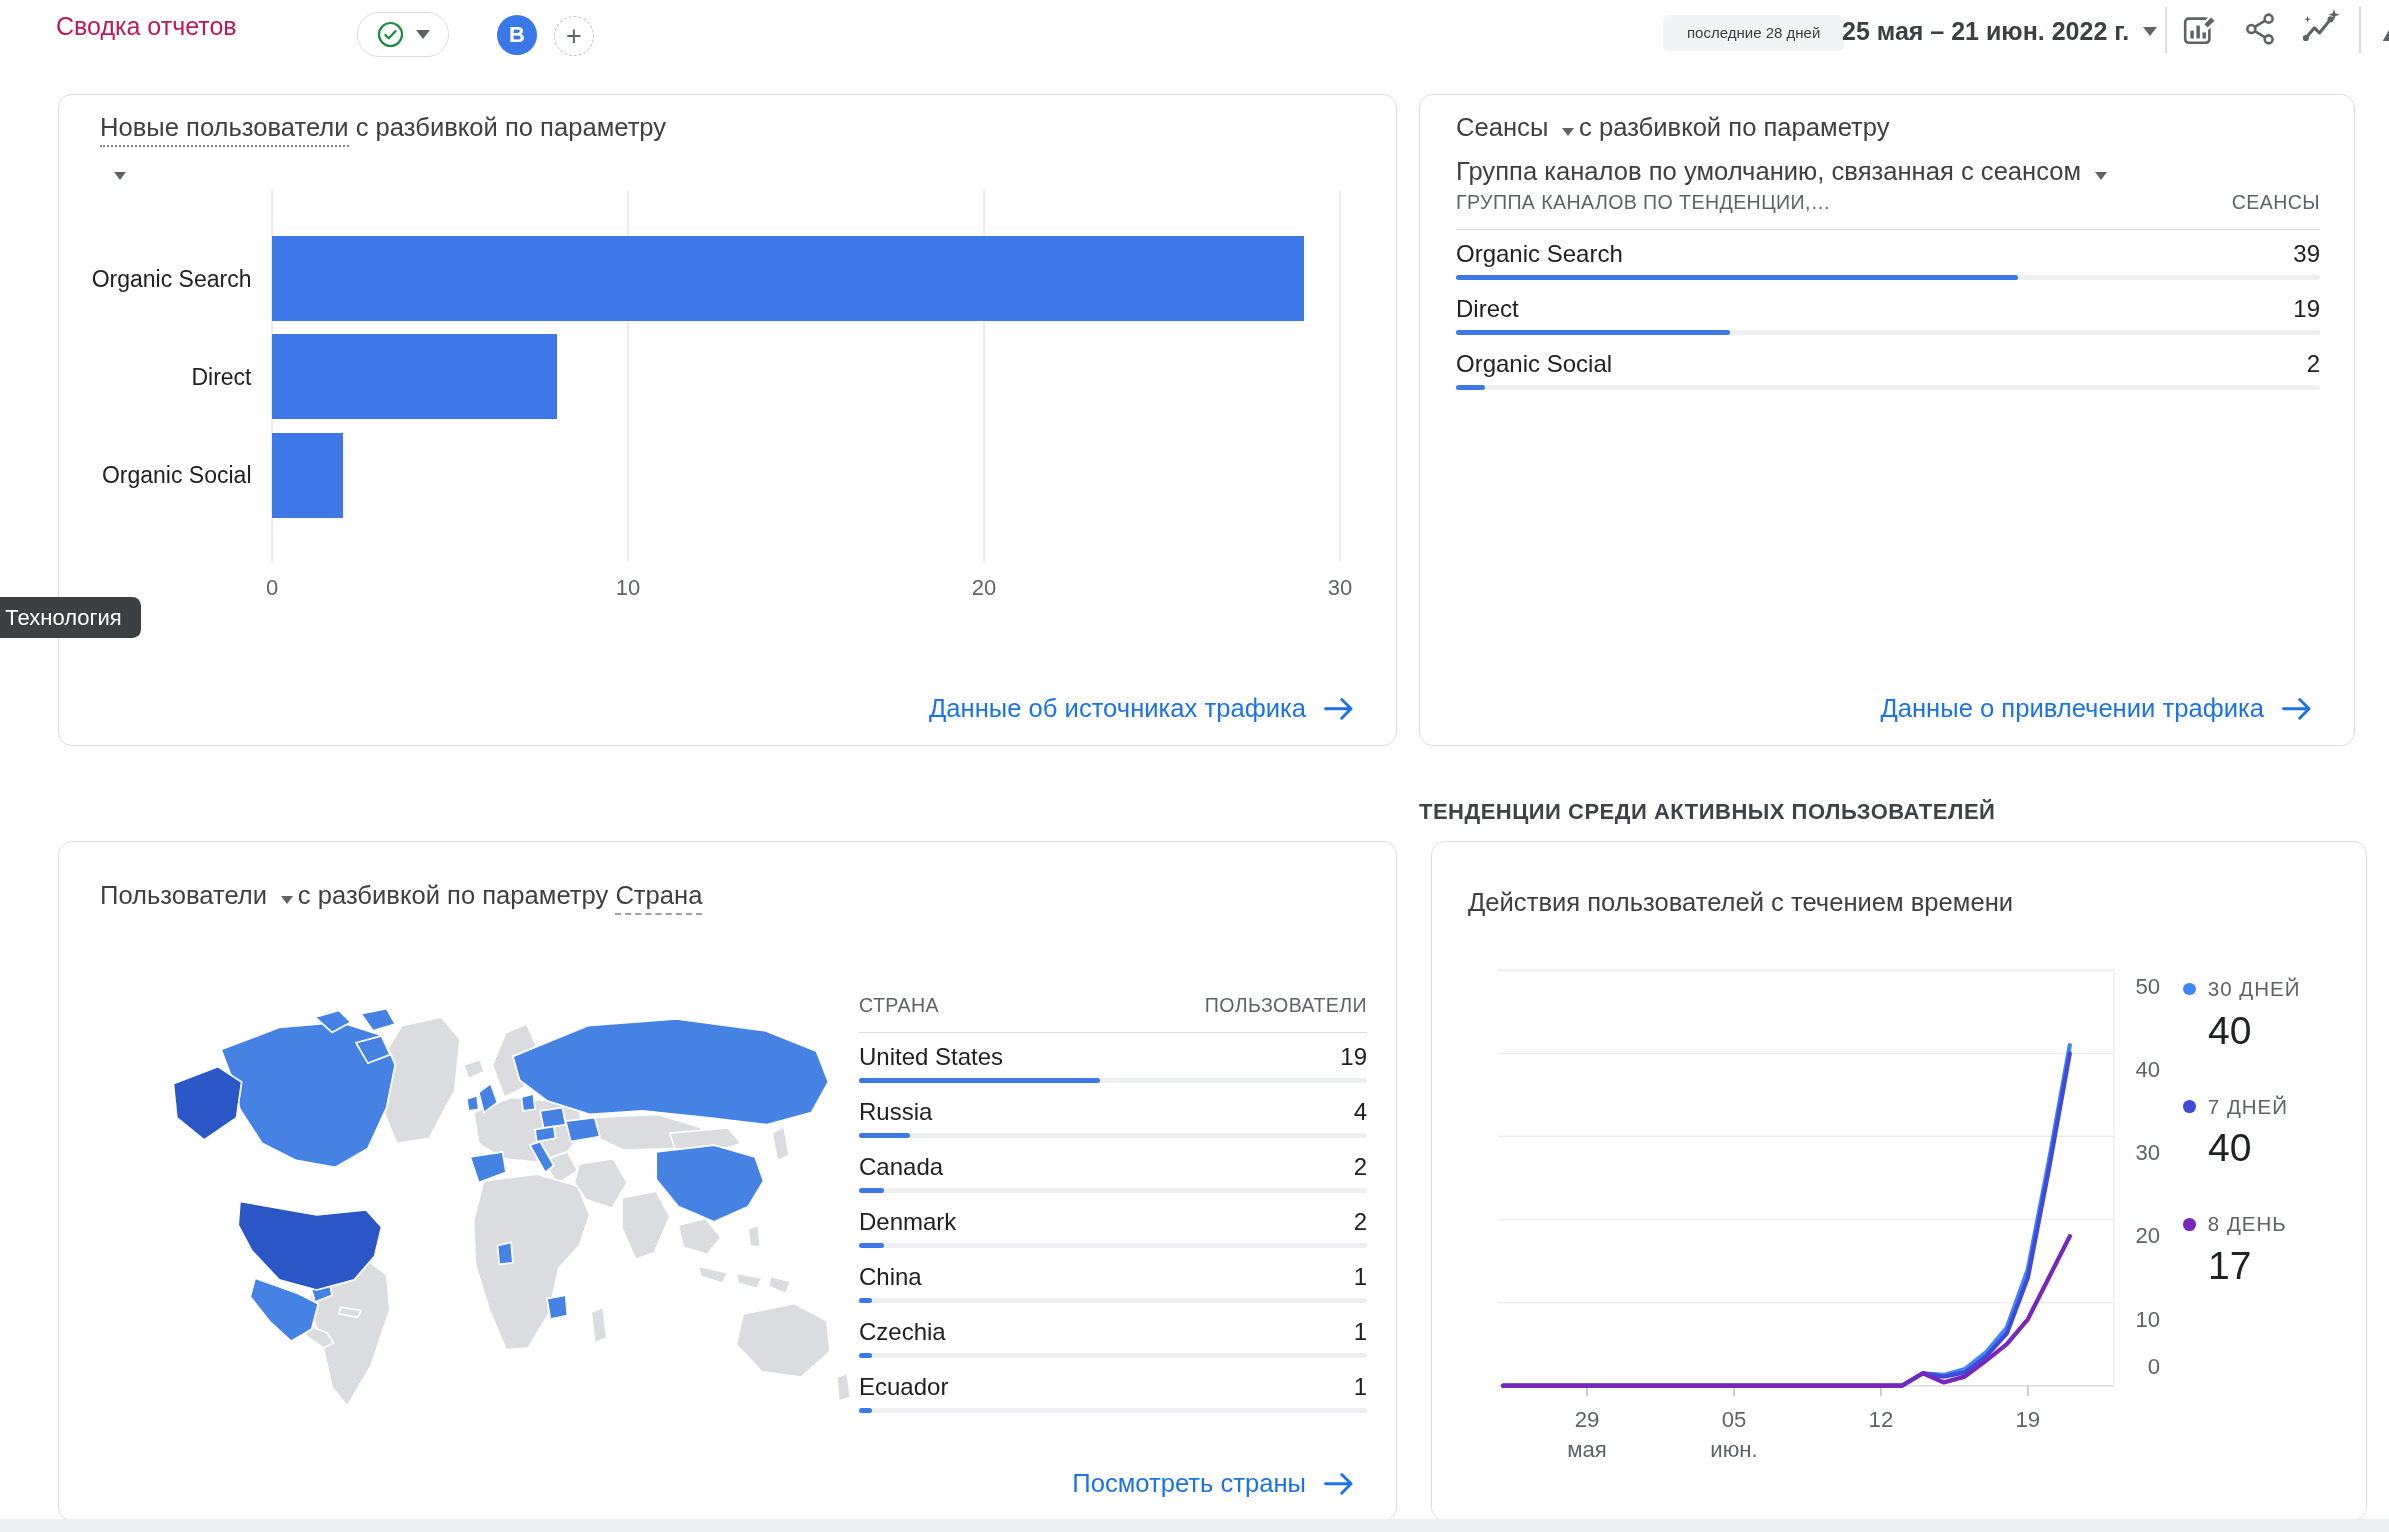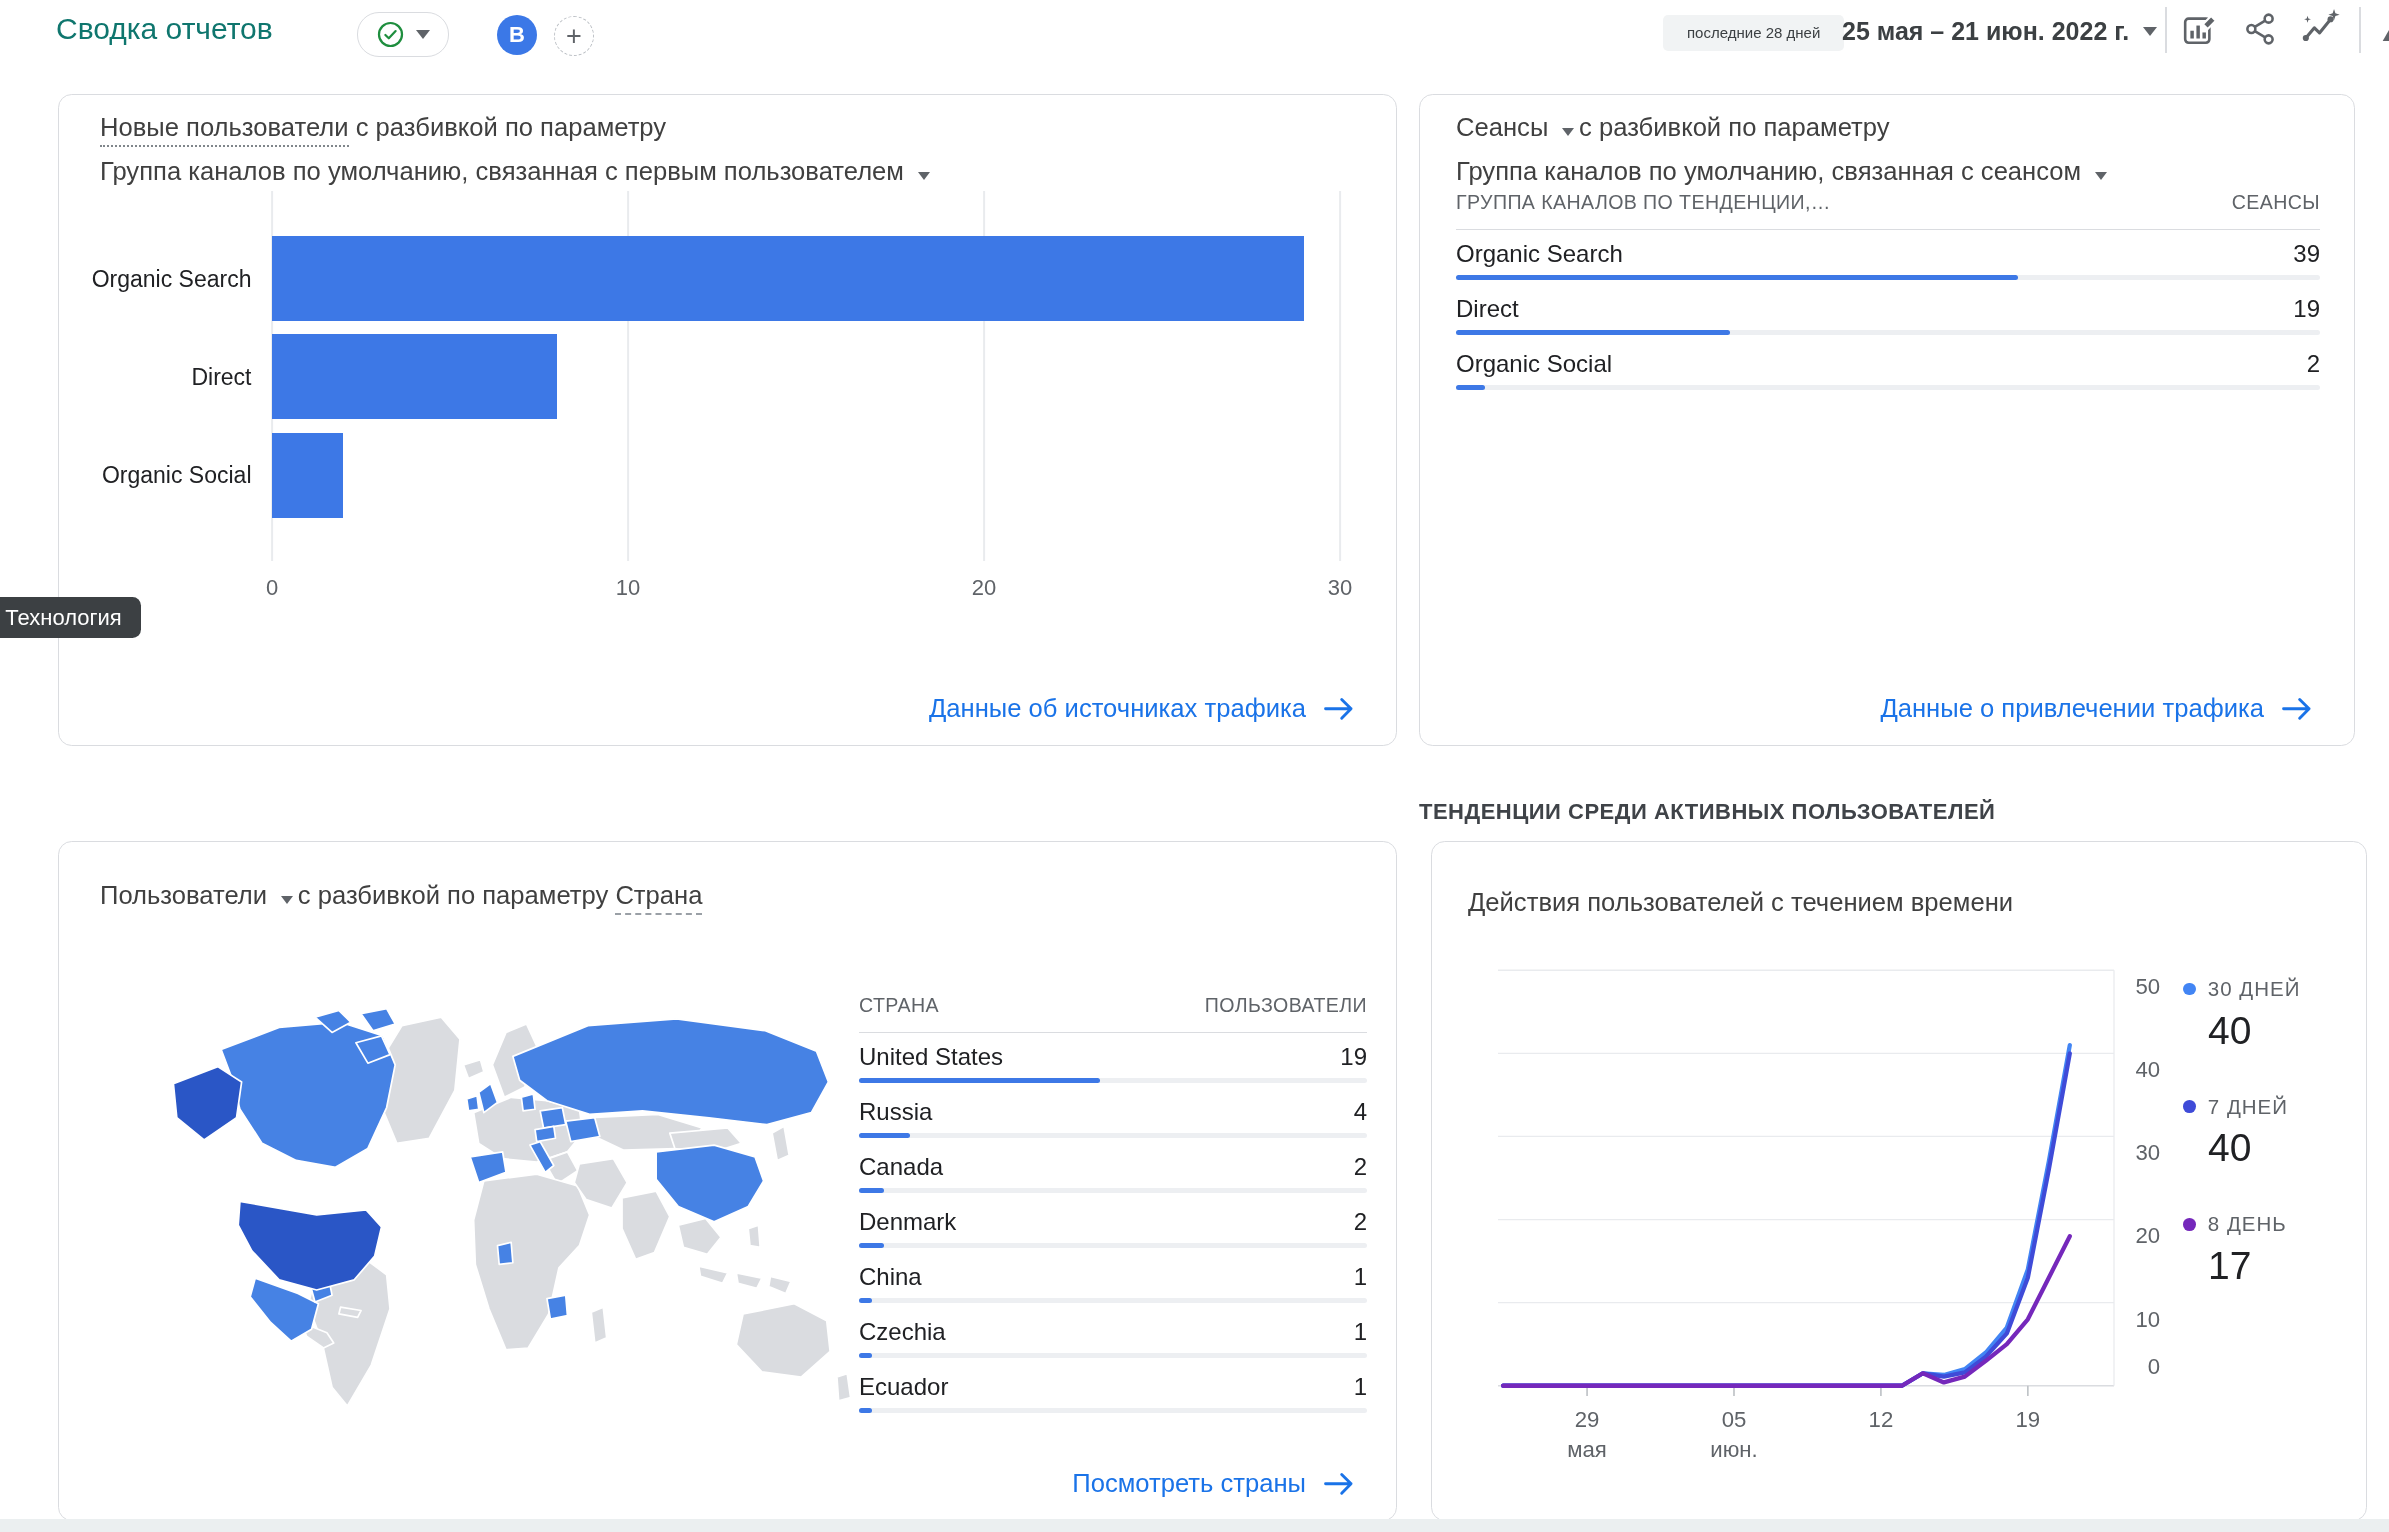--- a/index.html
+++ b/index.html
@@ -4,21 +4,21 @@
 <style>
   html,body{margin:0;padding:0;}
   body{
     width:2389px;height:1533px;position:relative;overflow:hidden;
     background:#ffffff;font-family:"Liberation Sans", sans-serif;color:#202124;
     --link-blue:#1a73e8;--chart-blue:#3d78e6;--accent-blue:#3b78e7;--check-green:#1e8e3e;
     --text-primary:#202124;--text-secondary:#5f6368;--tooltip-bg:#3c4043;
   }
   .abs{position:absolute;}
   
-  #page-title{left:56px;top:12px;font-size:30px;color:#0f766e;}
+  #page-title{left:56px;top:12px;font-size:25px;color:#be185d;}
   #status-pill{left:357px;top:12px;width:90px;height:43px;border:0.9px solid #dadce0;border-radius:22px;
     display:flex;align-items:center;justify-content:center;gap:11px;background:#fff;cursor:pointer;}
   .caret{width:0;height:0;border-left:7.7px solid transparent;border-right:7.7px solid transparent;
     border-top:9.4px solid #5f6368;display:inline-block;}
   #avatar{left:497px;top:14.5px;width:40px;height:40px;border-radius:50%;background:var(--accent-blue);
     color:#fff;font-size:22px;font-weight:bold;display:flex;align-items:center;justify-content:center;cursor:pointer;}
   #add-btn{left:554px;top:16px;width:38px;height:38px;border:1.7px dashed #bdc1c6;border-radius:50%;
     color:#5f6368;font-size:27px;display:flex;align-items:center;justify-content:center;cursor:pointer;}
   #date-chip{left:1663px;top:15.4px;height:36px;line-height:36px;padding:0 24px;background:#f1f3f4;
     border-radius:5.1px;font-size:15px;color:#3c4043;}
@@ -130,21 +130,21 @@
       <path d="M2 36 L18 8 L24 36 Z" fill="#5f6368"></path>
     </svg>
 </div>
 
 <div class="card" id="card-new-users">
   <div class="c-title" style="left:41px;top:10.2px;">
     <div>
       <span class="dotted-u">Новые пользователи</span><span> с разбивкой по параметру</span>
     </div>
     <div>
-      <span>Группа каналов по умолчанию, связанная с первым пользователем</span><span class="caret t-caret"></span>
+      <span class="caret t-caret"></span>
     </div>
   </div>
   <div id="bar-plot">
       <div class="bc-grid" style="left: 0%;"></div>
       <div class="bc-tick" style="left: 0%;">0</div>
       <div class="bc-grid" style="left: 33.3333%;"></div>
       <div class="bc-tick" style="left: 33.3333%;">10</div>
       <div class="bc-grid" style="left: 66.6667%;"></div>
       <div class="bc-tick" style="left: 66.6667%;">20</div>
       <div class="bc-grid" style="left: 100%;"></div>

